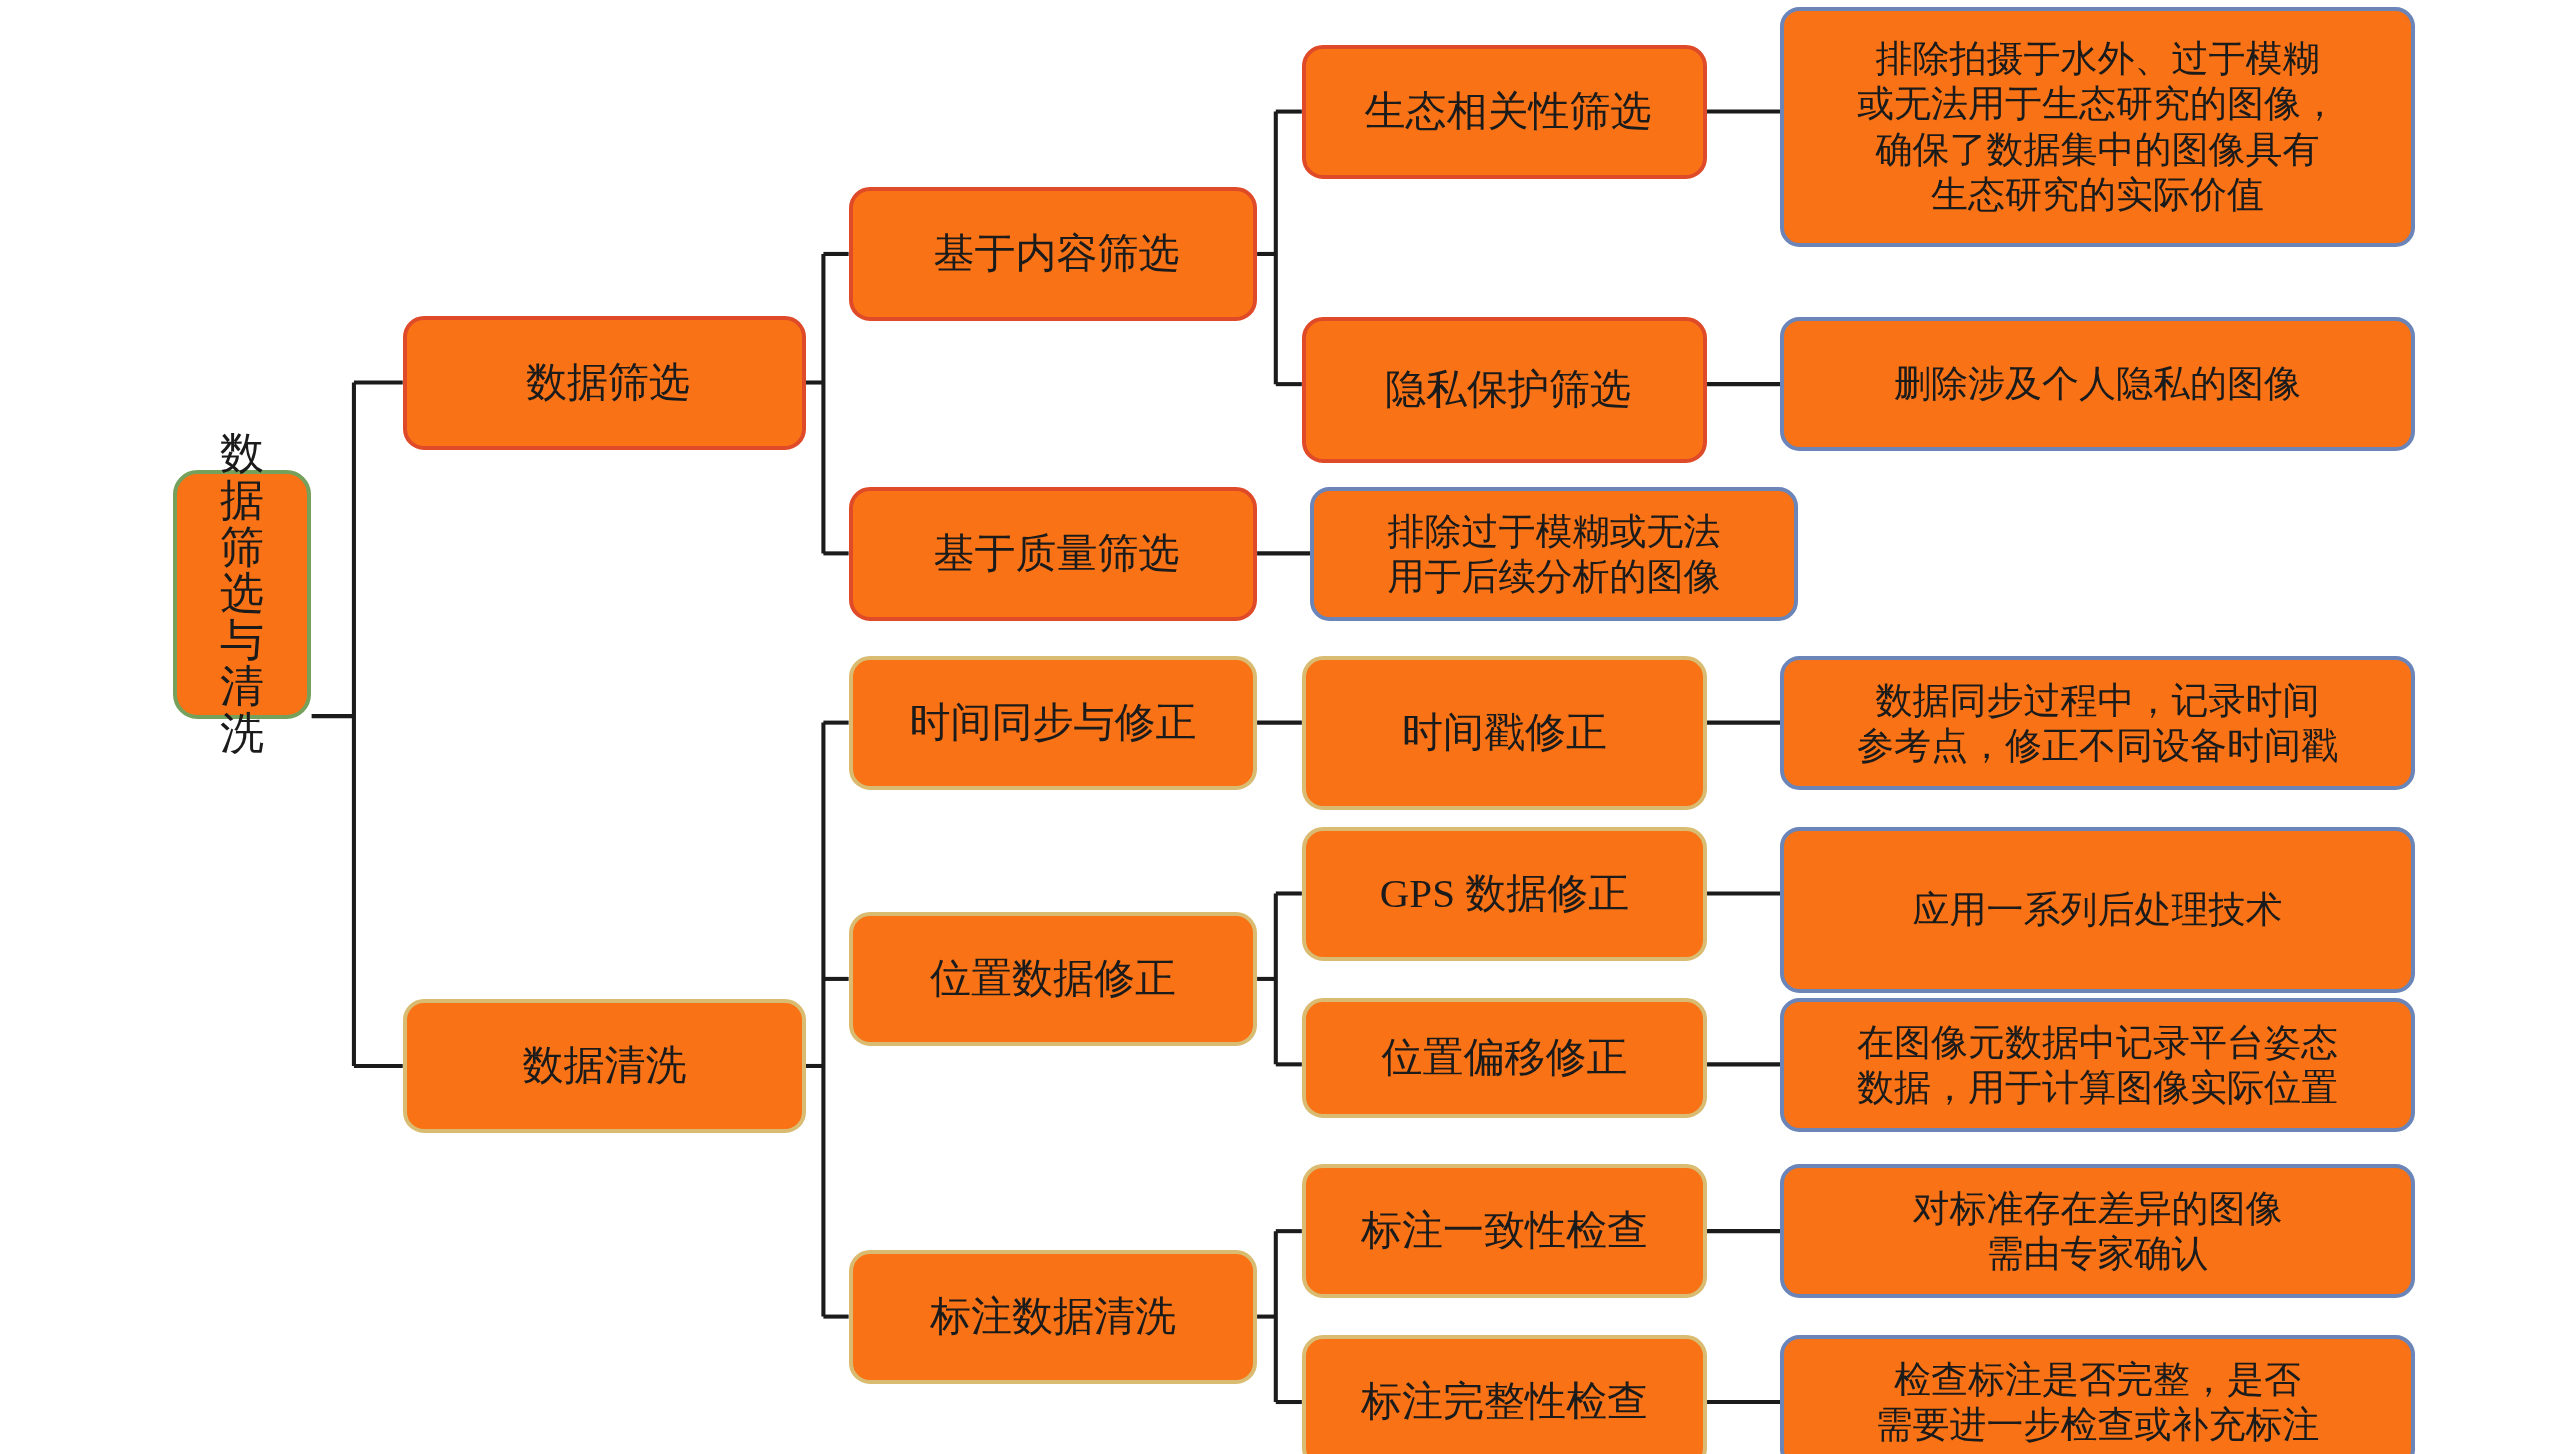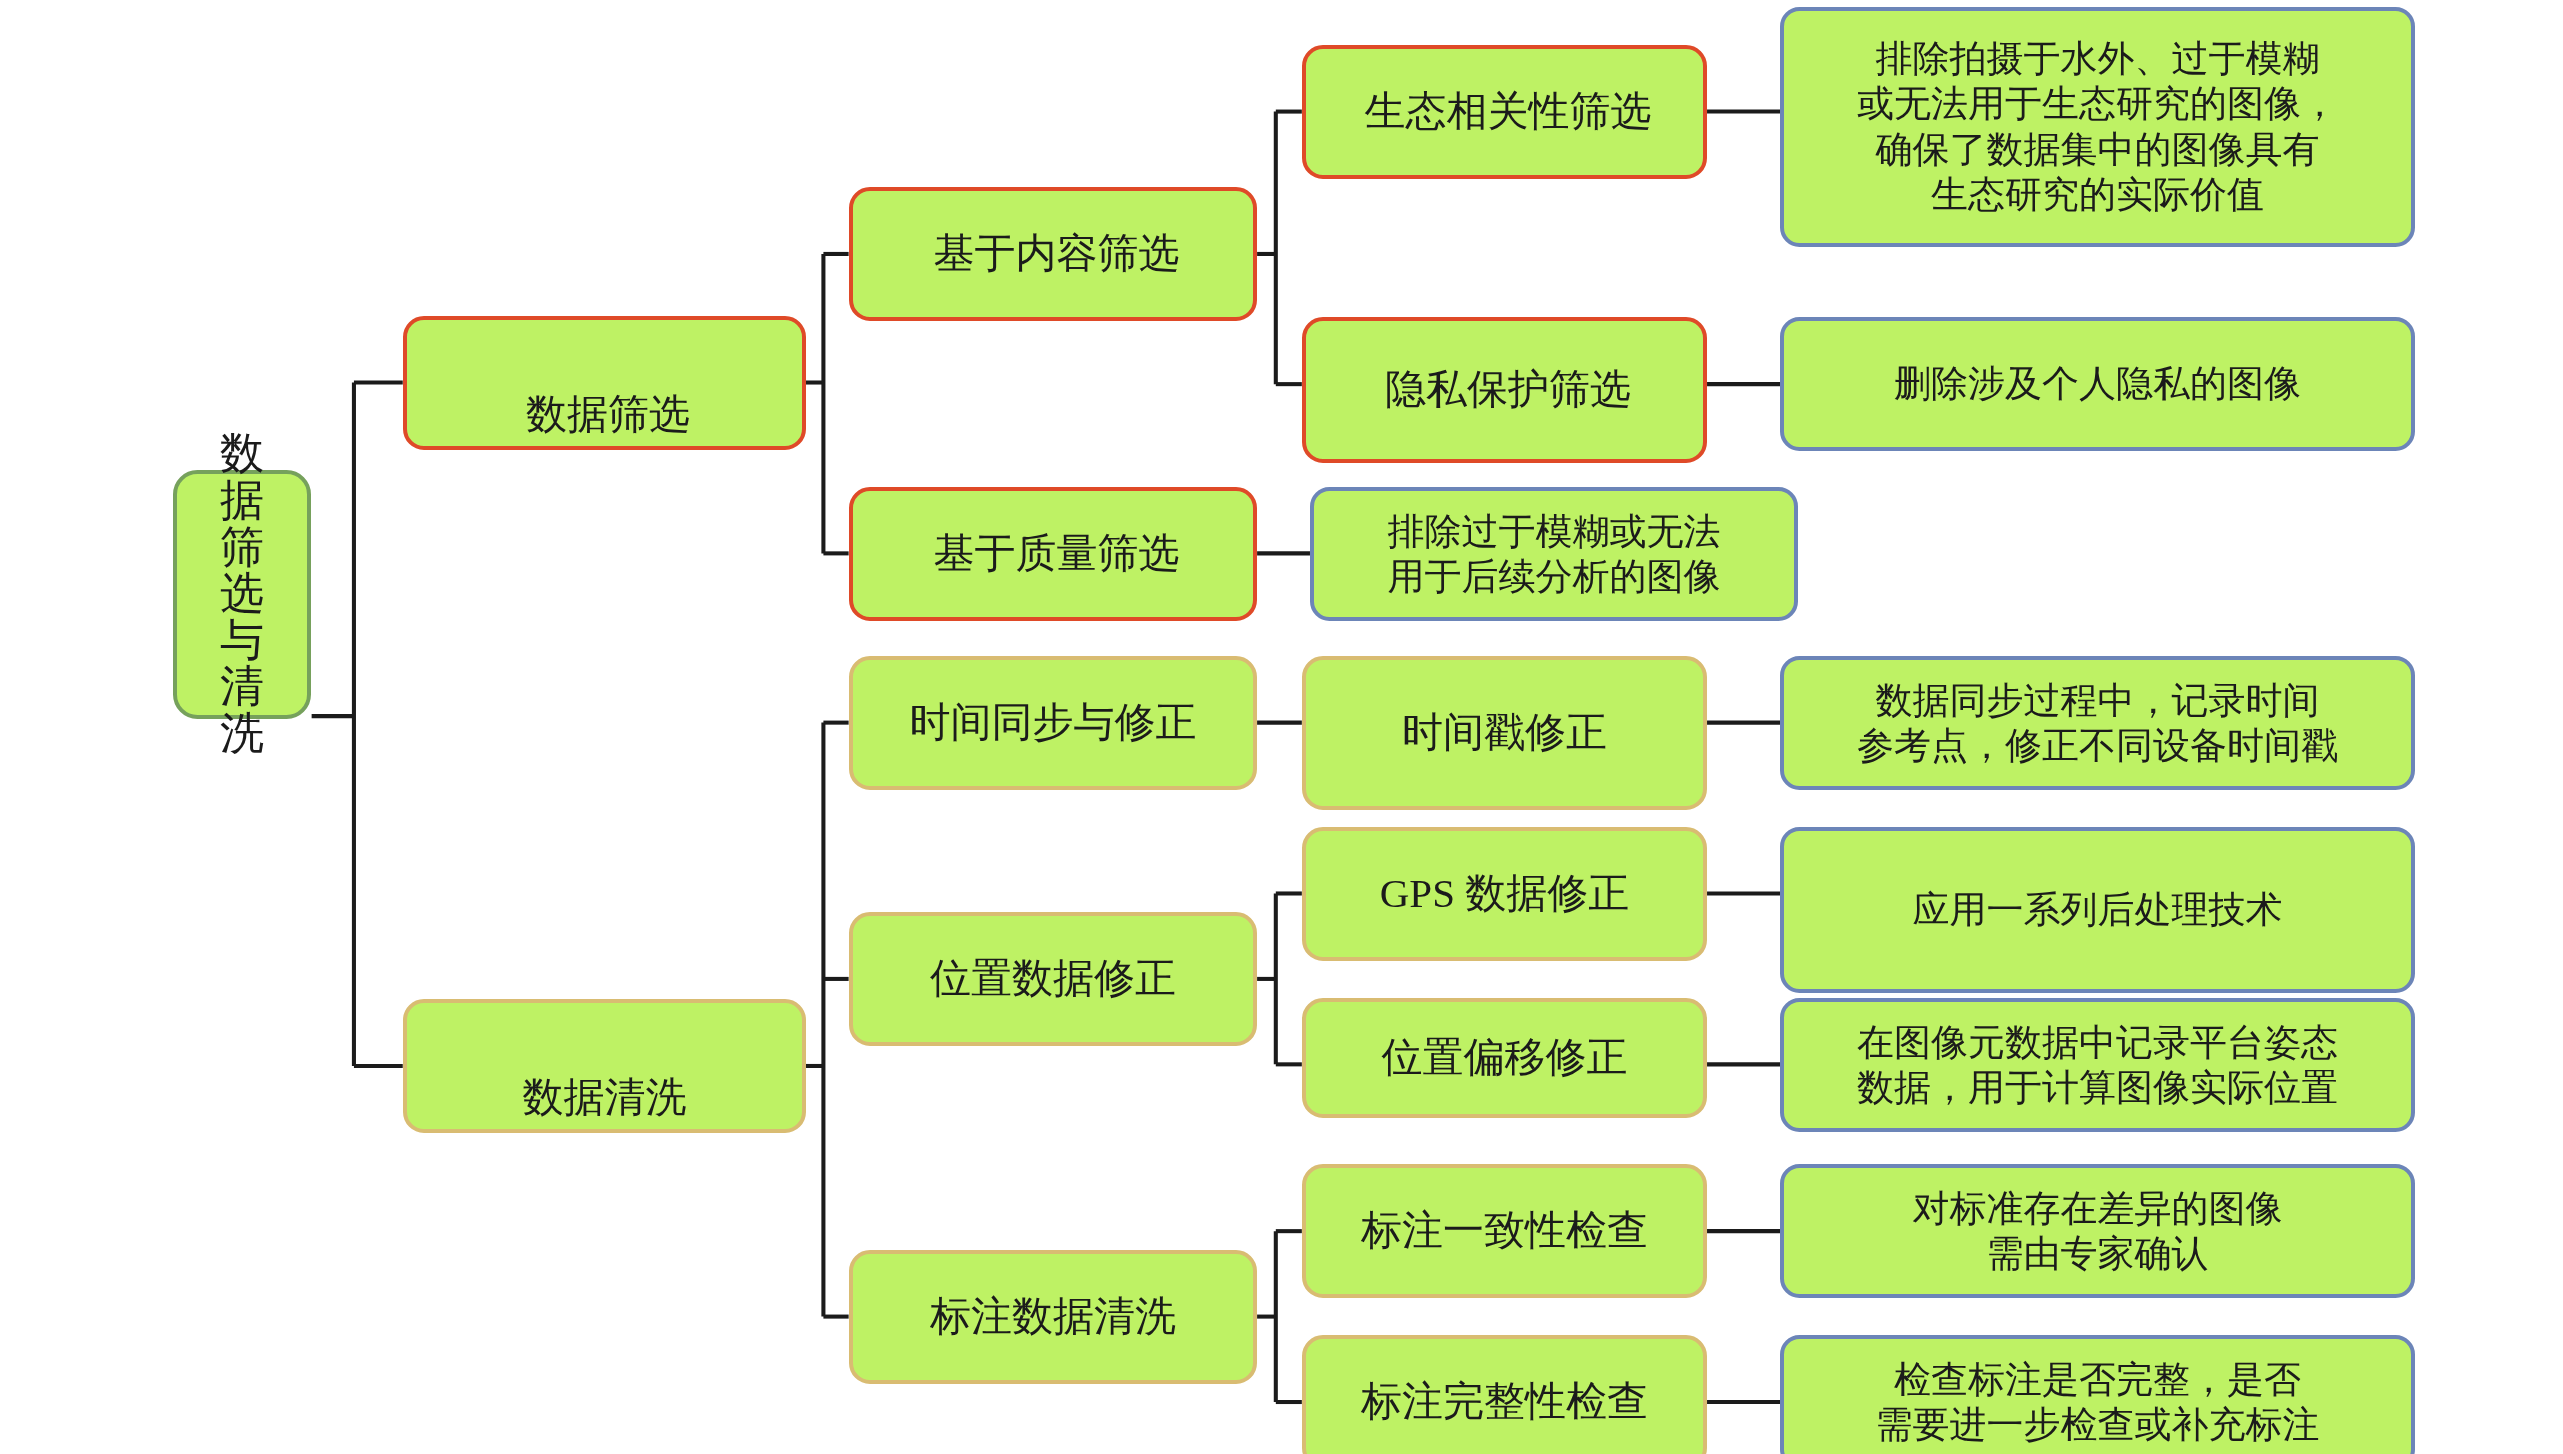--- a/index.html
+++ b/index.html
@@ -23,21 +23,21 @@
     height: 1455px;
     pointer-events: none;
   }
   .node {
     position: absolute;
     box-sizing: border-box;
     display: flex;
     align-items: center;
     justify-content: center;
     text-align: center;
-    background: #bef264;
+    background: #f97316;
     border-style: solid;
     border-radius: 21px;
     color: #1b1b1b;
     line-height: 1.30;
     padding: 4.9px 9.8px;
   }
   .node .txt {
     display: block;
     white-space: pre-line;
   }
@@ -51,21 +51,20 @@
     padding: 11.4px 4.9px;
   }
   .lvl-root .txt {
     writing-mode: horizontal-tb;
     word-break: break-all;
     width: 1em;
   }
   .lvl2 {
     border-width: 4.1px;
     font-size: 41px;
-    align-items: flex-end;
   }
   .lvl3 {
     border-width: 4.1px;
     font-size: 41px;
   }
   .leaf {
     border-width: 4.1px;
     border-color: #6c85b8;
     border-radius: 19.5px;
     font-size: 37px;

